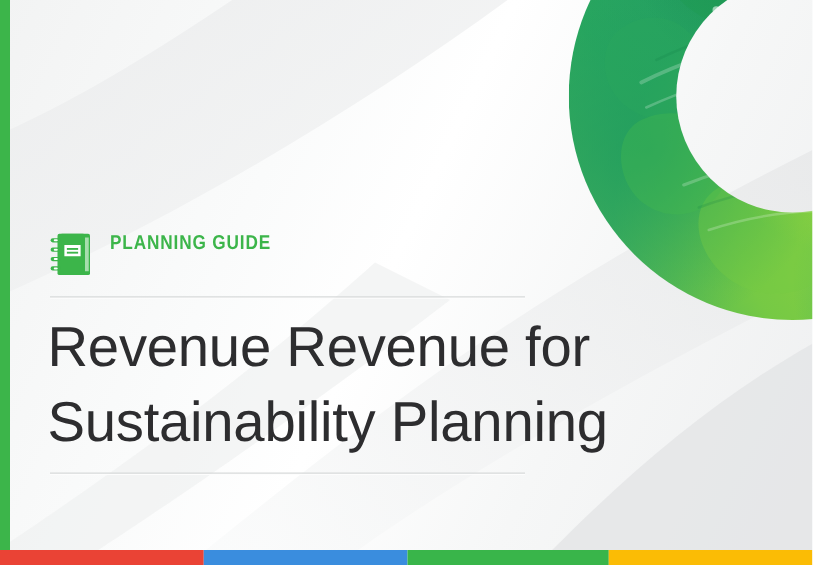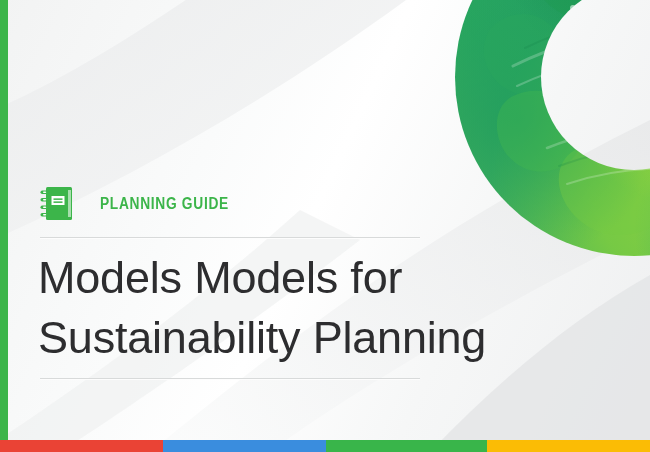--- a/index.html
+++ b/index.html
@@ -64,22 +64,22 @@
     left: 0; top: 0;
     width: 650px; height: 452px;
     z-index: 5;
   }
 
   .eyebrow-row {
     position: absolute;
     left: 40px;
     top: 186px;
     display: flex;
-    align-items: center;
-    gap: 26px;
+    align-items: flex-start;
+    gap: 14px;
   }
   .book-icon { width: 34px; height: 36px; display: block; }
   .eyebrow-label {
     color: #3cb54a;
     font-family: "Liberation Sans Narrow", "Liberation Sans", sans-serif;
     font-size: 16px;
     font-weight: bold;
     letter-spacing: 0.8px;
     transform: scaleX(0.86);
     transform-origin: left center;
@@ -245,21 +245,21 @@
           <rect x="3.0" y="12.9" width="3.2" height="1.6" rx="0.8"></rect>
           <rect x="3.0" y="20.4" width="3.2" height="1.6" rx="0.8"></rect>
           <rect x="3.0" y="27.9" width="3.2" height="1.6" rx="0.8"></rect>
         </g>
       </svg>
       <div class="eyebrow-label" style="color: rgb(60, 181, 74);">PLANNING GUIDE</div>
     </div>
 
     <div class="rule rule-top"></div>
 
-    <div class="title" style="color: rgb(45, 45, 47);">Models Models for
+    <div class="title" style="color: rgb(45, 45, 47);">Revenue Revenue for
 Sustainability Planning</div>
 
     <div class="rule rule-bottom"></div>
   </div>
 
   <div class="bottom-bar">
     <div class="seg" style="background: rgb(234, 67, 53); width: 25.1%;"></div>
     <div class="seg" style="background: rgb(58, 141, 222); width: 25%;"></div>
     <div class="seg" style="background: rgb(57, 181, 74); width: 24.9%;"></div>
     <div class="seg" style="background: rgb(251, 188, 5); width: 25%;"></div>

